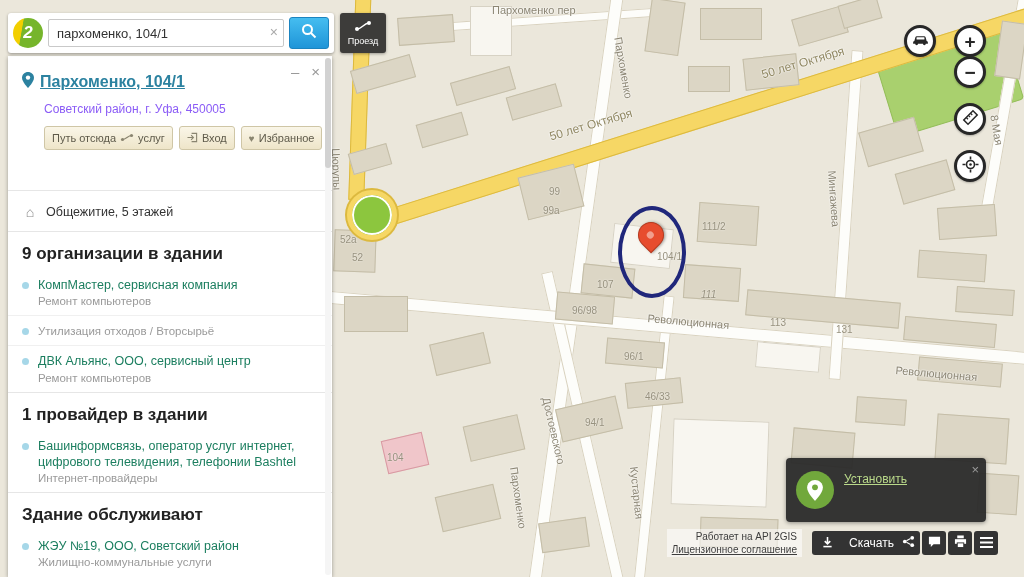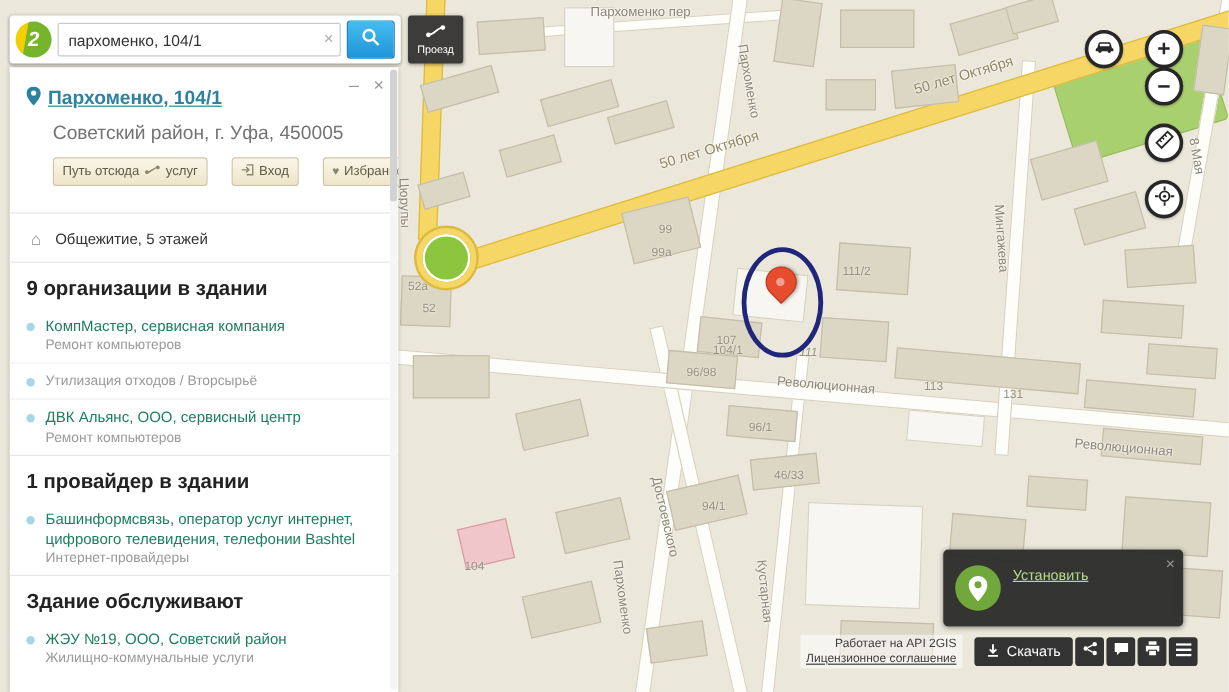--- a/index.html
+++ b/index.html
@@ -49,22 +49,22 @@
     font-size:9px;gap:2px;box-shadow:0 1px 3px rgba(0,0,0,.35);cursor:pointer;}
 
   
   .card{position:absolute;left:8px;top:56px;width:324px;bottom:0;background:#fff;z-index:20;
     box-shadow:0 1px 4px rgba(0,0,0,.35);overflow:hidden;}
   .win-controls{position:absolute;top:8px;right:12px;color:#9a9a9a;font-size:15px;display:flex;gap:12px;z-index:2;}
   .win-controls span{cursor:pointer;line-height:15px;}
   .card-top{padding:16px 14px 10px;position:relative;}
   .title-row{display:flex;align-items:center;gap:6px;}
   .card-title{color:#2c82a0;font-size:16px;font-weight:bold;text-decoration:underline;cursor:pointer;}
-  .address{margin:10px 0 0 22px;font-size:16px;color:#737373;}
-  .actions{display:flex;gap:20px;margin:10px 0 2px 22px;}
+  .address{margin:10px 0 0 22px;font-size:12px;color:#8b5cf6;}
+  .actions{display:flex;gap:6px;margin:10px 0 20px 22px;}
   .btn-beige{display:inline-flex;align-items:center;gap:4px;cursor:pointer;
     background:linear-gradient(#faf6e8,#eee5c9);border:1px solid #cfc6a6;border-radius:3px;
     font-size:11px;color:#5e5a4a;padding:2px 7px;height:18px;white-space:nowrap;box-sizing:content-box;}
   .info-rows{padding:10px 14px 8px;border-top:1px solid #e6e6e6;margin-top:10px;}
   .info-row{display:flex;align-items:center;gap:8px;font-size:12.5px;color:#333;padding:3px 0;}
   .info-icon{color:#8a8a8a;width:16px;text-align:center;font-size:14px;flex:0 0 auto;}
   .name-link{color:#2c82a0;border-bottom:1px dashed #8fc0cf;cursor:pointer;}
   .section{border-top:1px solid #e6e6e6;}
   .sec-h{font-size:17px;font-weight:bold;color:#222;padding:12px 14px 6px;}
   .org-item{position:relative;padding:7px 14px 8px 30px;}
@@ -88,21 +88,21 @@
   .promo-icon{position:absolute;left:10px;top:13px;width:38px;height:38px;border-radius:50%;background:#71a83c;
     display:flex;align-items:center;justify-content:center;}
   .promo-close{position:absolute;right:7px;top:3px;color:#9a9a9a;font-size:13px;cursor:pointer;}
   .promo-link{color:#b9d98a;text-decoration:underline;display:inline-block;margin-top:3px;cursor:pointer;}
 
   
   .attrib{position:absolute;right:222px;top:529px;z-index:24;text-align:right;font-size:10px;color:#3d3d3d;
     background:rgba(255,255,255,.55);padding:1px 5px;line-height:1.3;}
   .attrib .lic{text-decoration:underline;cursor:pointer;}
   .dl-btn{position:absolute;left:812px;top:531px;height:24px;background:#333;border-radius:3px;color:#fff;
-    font-size:12px;display:flex;align-items:center;gap:6px;padding:0 10px;z-index:25;cursor:pointer;box-sizing:border-box;}
+    font-size:12px;display:flex;align-items:center;gap:16px;padding:0 10px;z-index:25;cursor:pointer;box-sizing:border-box;}
   .sq{position:absolute;top:531px;width:24px;height:24px;background:#333;border-radius:3px;z-index:25;
     display:flex;align-items:center;justify-content:center;cursor:pointer;}
 </style>
 </head>
 <body>
 
 <div id="app">
 
   <div class="map-layer">
     <div class="park" style="left:884px;top:44px;width:130px;height:74px;transform:rotate(-17deg);"></div>
@@ -176,30 +176,30 @@
         <span class="street-label" style="left: 640px; top: 466px; transform: rotate(84deg);">Кустарная</span>
         <span class="street-label" style="left: 342px; top: 148px; transform: rotate(88deg);">Цюрупы</span>
         <span class="street-label" style="left: 838px; top: 170px; transform: rotate(86deg);">Мингажева</span>
         <span class="street-label" style="left: 1000px; top: 114px; transform: rotate(80deg);">8 Мая</span>
         <span class="street-label" style="left: 520px; top: 466px; transform: rotate(82deg);">Пархоменко</span>
         <span class="bldg-num" style="left: 340px; top: 234px;">52а</span>
         <span class="bldg-num" style="left: 352px; top: 252px;">52</span>
         <span class="bldg-num" style="left: 549px; top: 186px;">99</span>
         <span class="bldg-num" style="left: 543px; top: 205px;">99а</span>
         <span class="bldg-num" style="left: 597px; top: 279px;">107</span>
-        <span class="bldg-num" style="left: 594px; top: 251px; margin-top: 36px;">104/1</span>
+        <span class="bldg-num" style="left: 657px; top: 251px;">104/1</span>
         <span class="bldg-num" style="left: 572px; top: 305px;">96/98</span>
         <span class="bldg-num" style="left: 624px; top: 351px;">96/1</span>
         <span class="bldg-num" style="left: 585px; top: 417px;">94/1</span>
         <span class="bldg-num" style="left: 702px; top: 221px;">111/2</span>
-        <span class="bldg-num" style="left: 666px; top: 289px; font-style: italic;">111</span>
+        <span class="bldg-num" style="left: 701px; top: 289px; font-style: italic;">111</span>
         <span class="bldg-num" style="left: 770px; top: 317px;">113</span>
         <span class="bldg-num" style="left: 836px; top: 324px;">131</span>
         <span class="bldg-num" style="left: 645px; top: 391px;">46/33</span>
-        <span class="bldg-num" style="left: 387px; top: 467px; text-align: center;">104</span>
+        <span class="bldg-num" style="left: 387px; top: 452px; text-align: center;">104</span>
       </div>
 
     <div class="sel-ellipse"></div>
     <div class="pin"></div>
   </div>
 
   <div class="search">
     <div class="logo">2</div>
     <div class="search-field">
       <input type="text" value="пархоменко, 104/1" style="">

